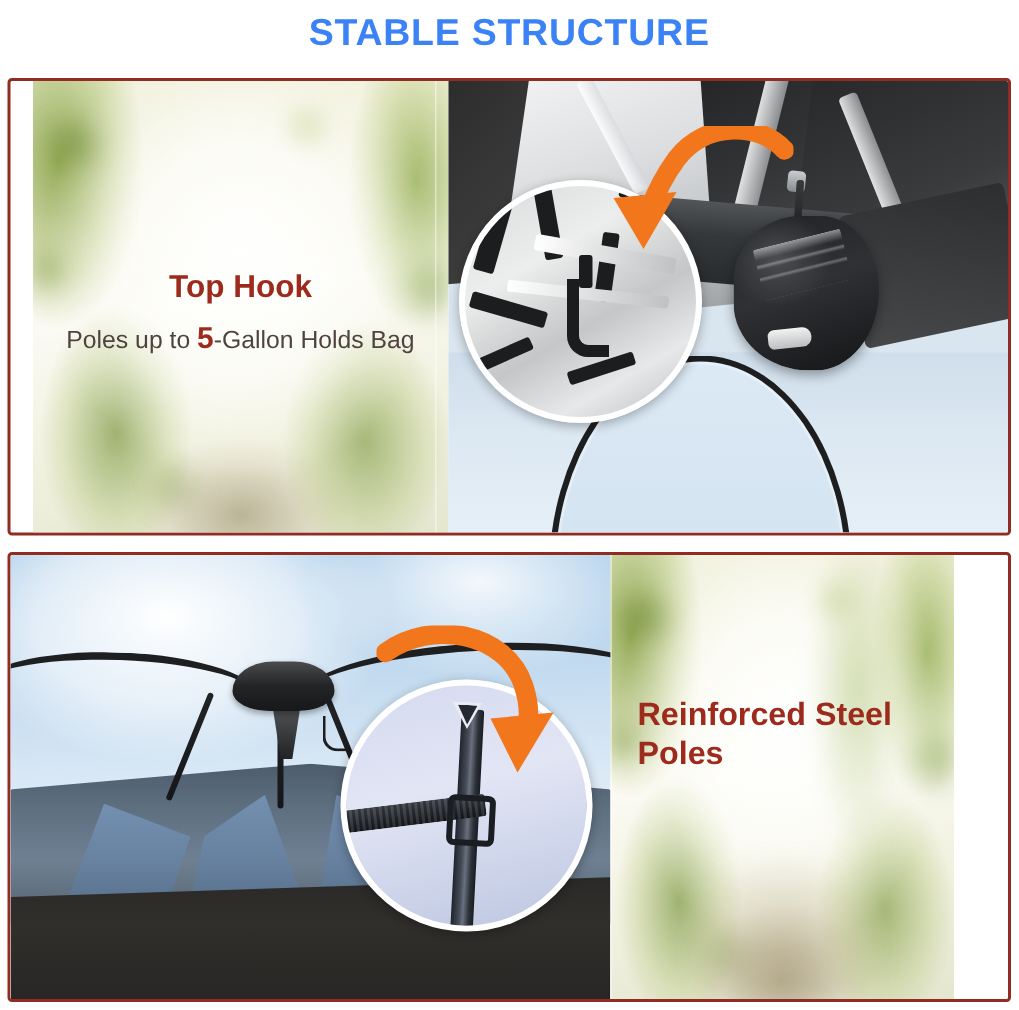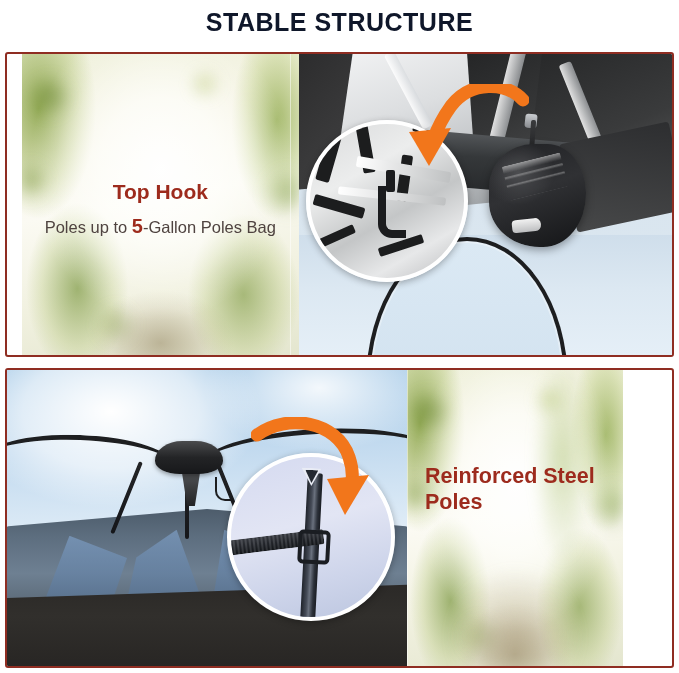--- a/index.html
+++ b/index.html
@@ -22,21 +22,21 @@
     display: flex;
     align-items: center;
     justify-content: center;
     background: #ffffff;
   }
   .title-text {
     font-family: "Liberation Sans", sans-serif;
     font-weight: bold;
     font-size: 25px;
     letter-spacing: 0.5px;
-    color: #0f172a;
+    color: #3b82f6;
   }
 
   
   .row {
     position: absolute;
     left: 5px;
     width: 669px;
     border: 2px solid #8f2d22;
     border-radius: 3px;
     box-sizing: border-box;
@@ -422,21 +422,21 @@
 <div class="title-bar">
   <div class="title-text">STABLE STRUCTURE</div>
 </div>
 
 <div class="row row-top">
 
   <div class="cell forest" style="width:283px;margin-left:15px;">
     <div class="text-wrap tl-text">
       <div class="heading-1">Top Hook</div>
       <div class="subline">
-        <span>Poles up to </span><span class="hl">5</span><span>-Gallon Poles Bag</span>
+        <span>Poles up to </span><span class="hl">5</span><span>-Gallon Holds Bag</span>
       </div>
     </div>
   </div>
 
   <div class="cell-divider" style="left:283px;"></div>
 
   <div class="cell photo-tent-interior" style="width:382px;">
     <div class="ti-roof-dark-l"></div>
     <div class="ti-roof-light"></div>
     <div class="ti-roof-dark-m"></div>
@@ -507,18 +507,18 @@
     </div>
 
     <svg class="arrow-svg arrow-bottom" width="120" height="110" viewBox="0 0 120 110">
       <path d="M6 18 C 36 -4, 86 4, 98 40 C 102 52, 102 62, 100 70" stroke="#f2761b" stroke-width="13" fill="none" stroke-linecap="round"></path>
       <path d="M76 62 L 118 58 L 94 98 Z" fill="#f2761b"></path>
     </svg>
   </div>
 
   <div class="cell-divider" style="left:400px;"></div>
 
-  <div class="cell forest forest-warm" style="width:216px;">
+  <div class="cell forest forest-warm" style="width:216px;padding-left:13px;">
     <div class="text-wrap br-text">
       <div class="heading-2">Reinforced Steel Poles</div>
     </div>
   </div>
 </div>
 
 </body></html>

